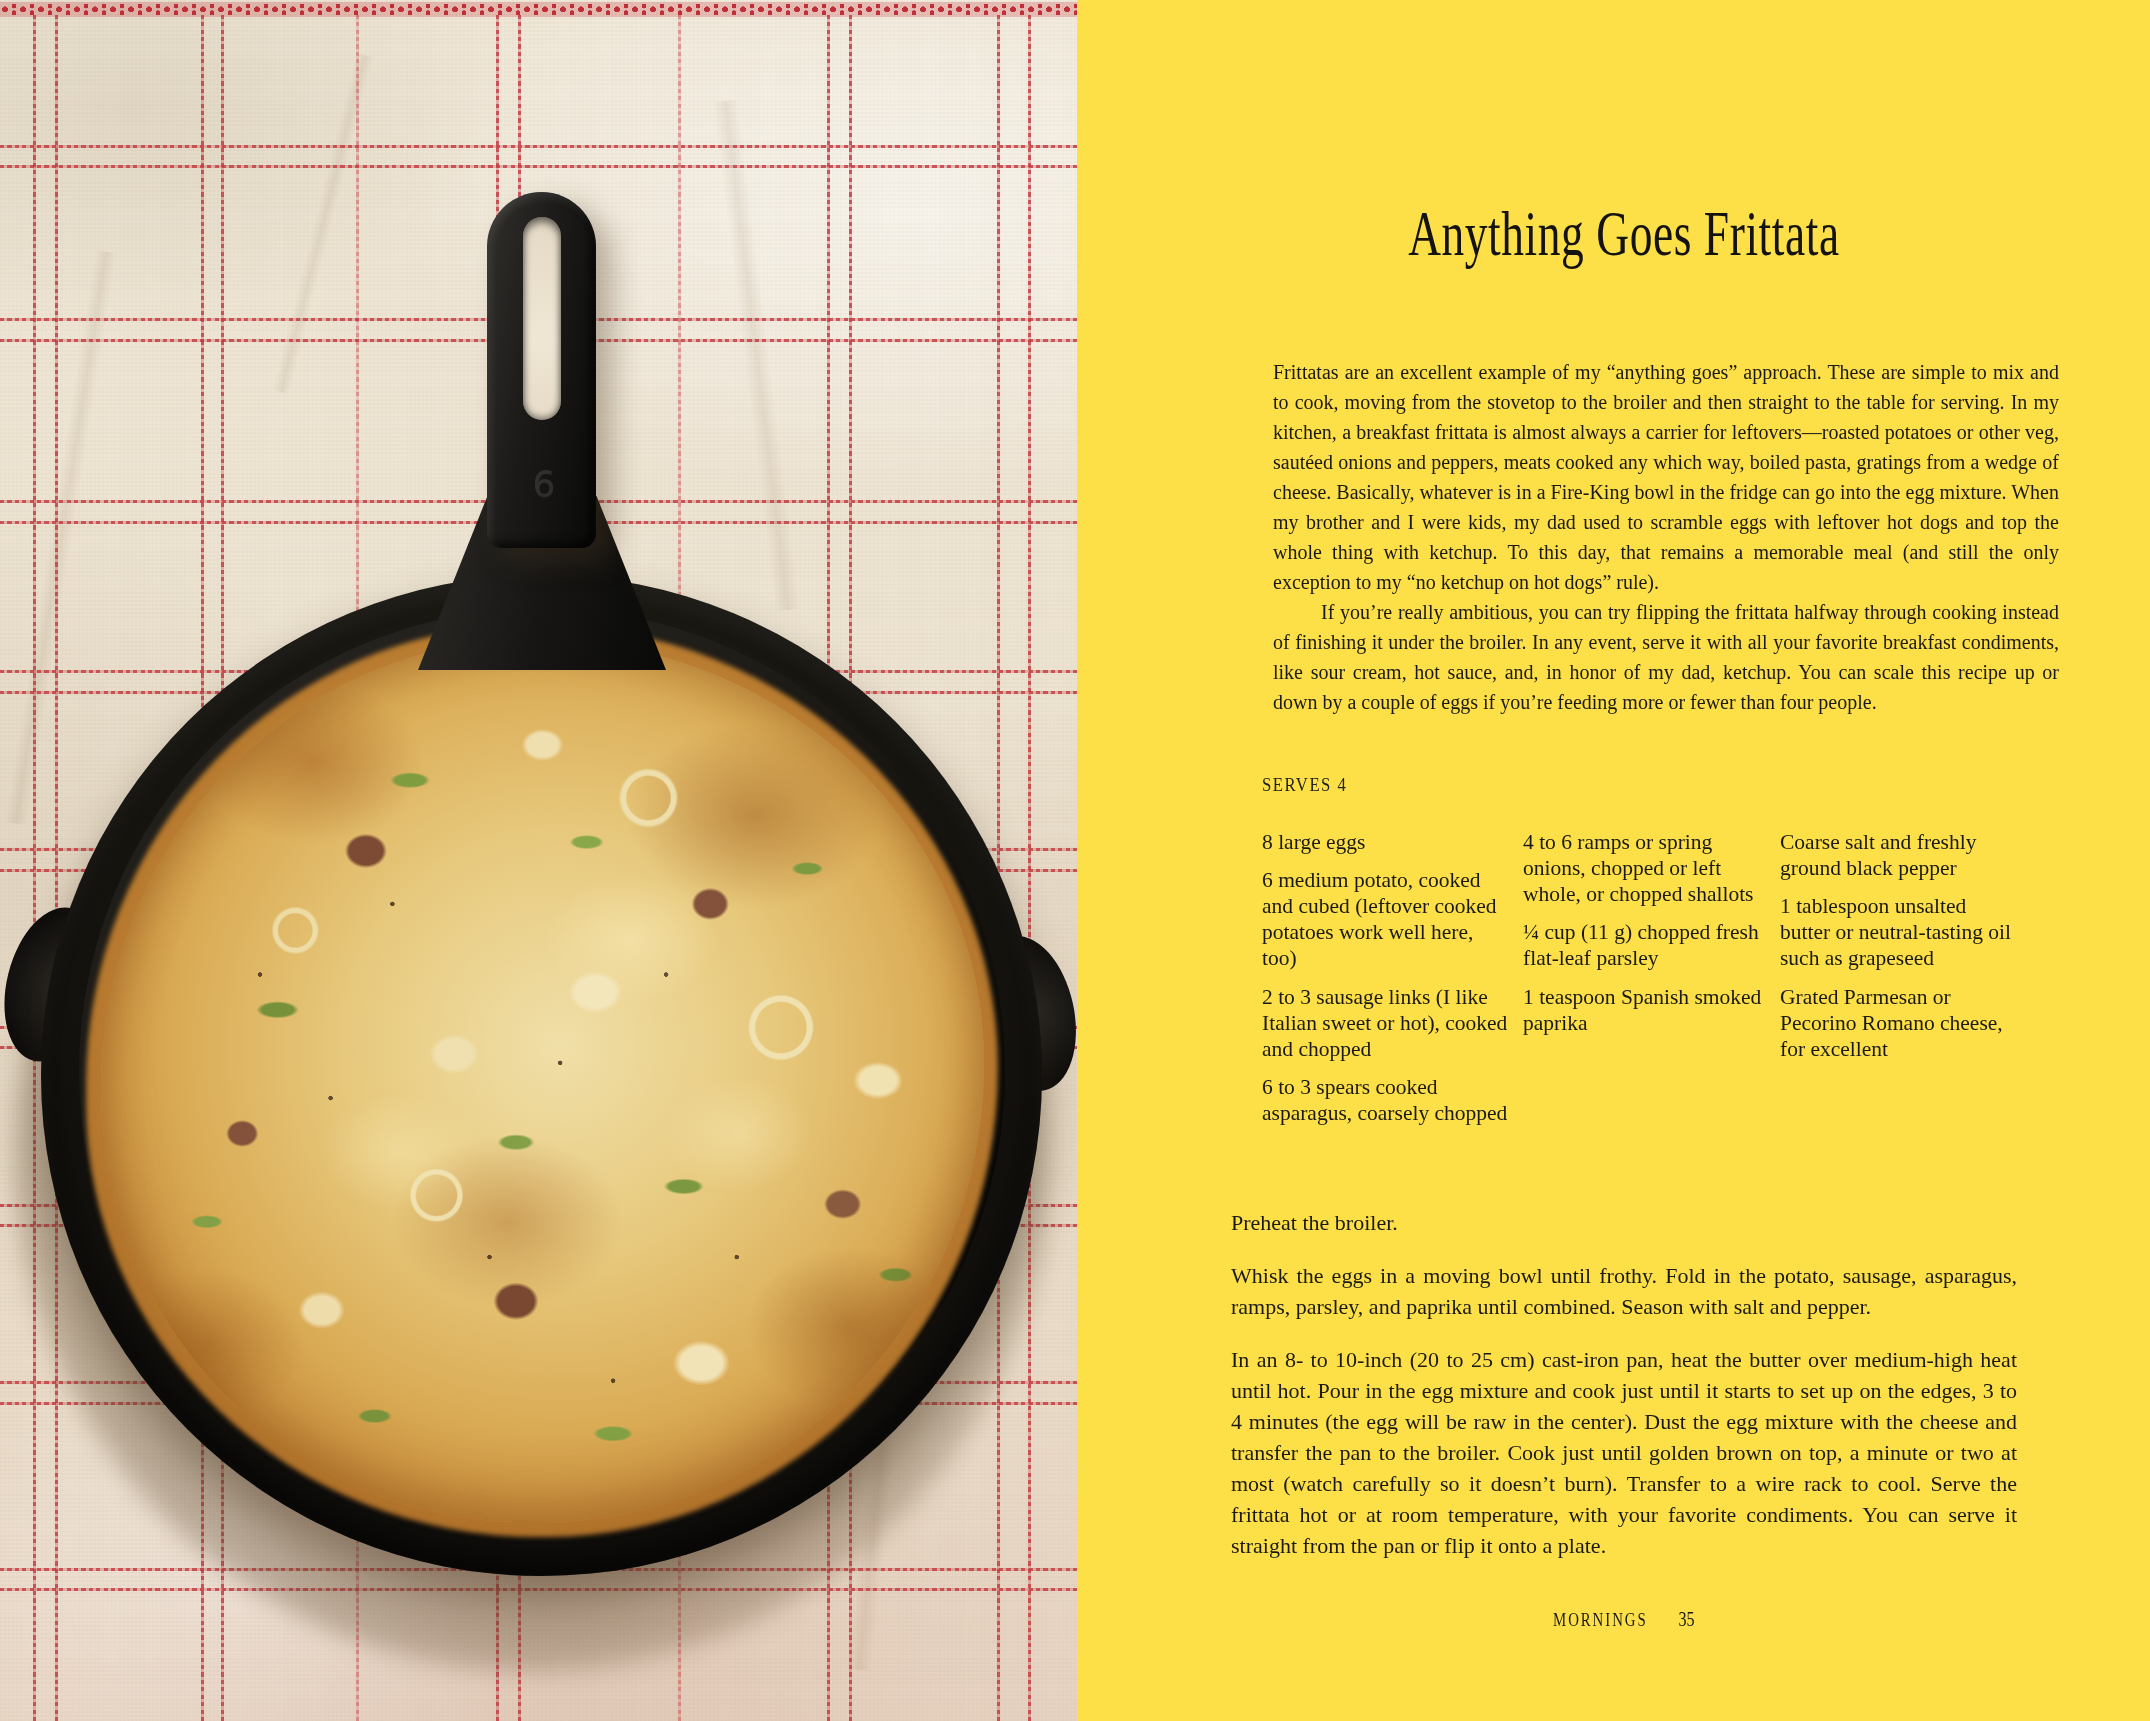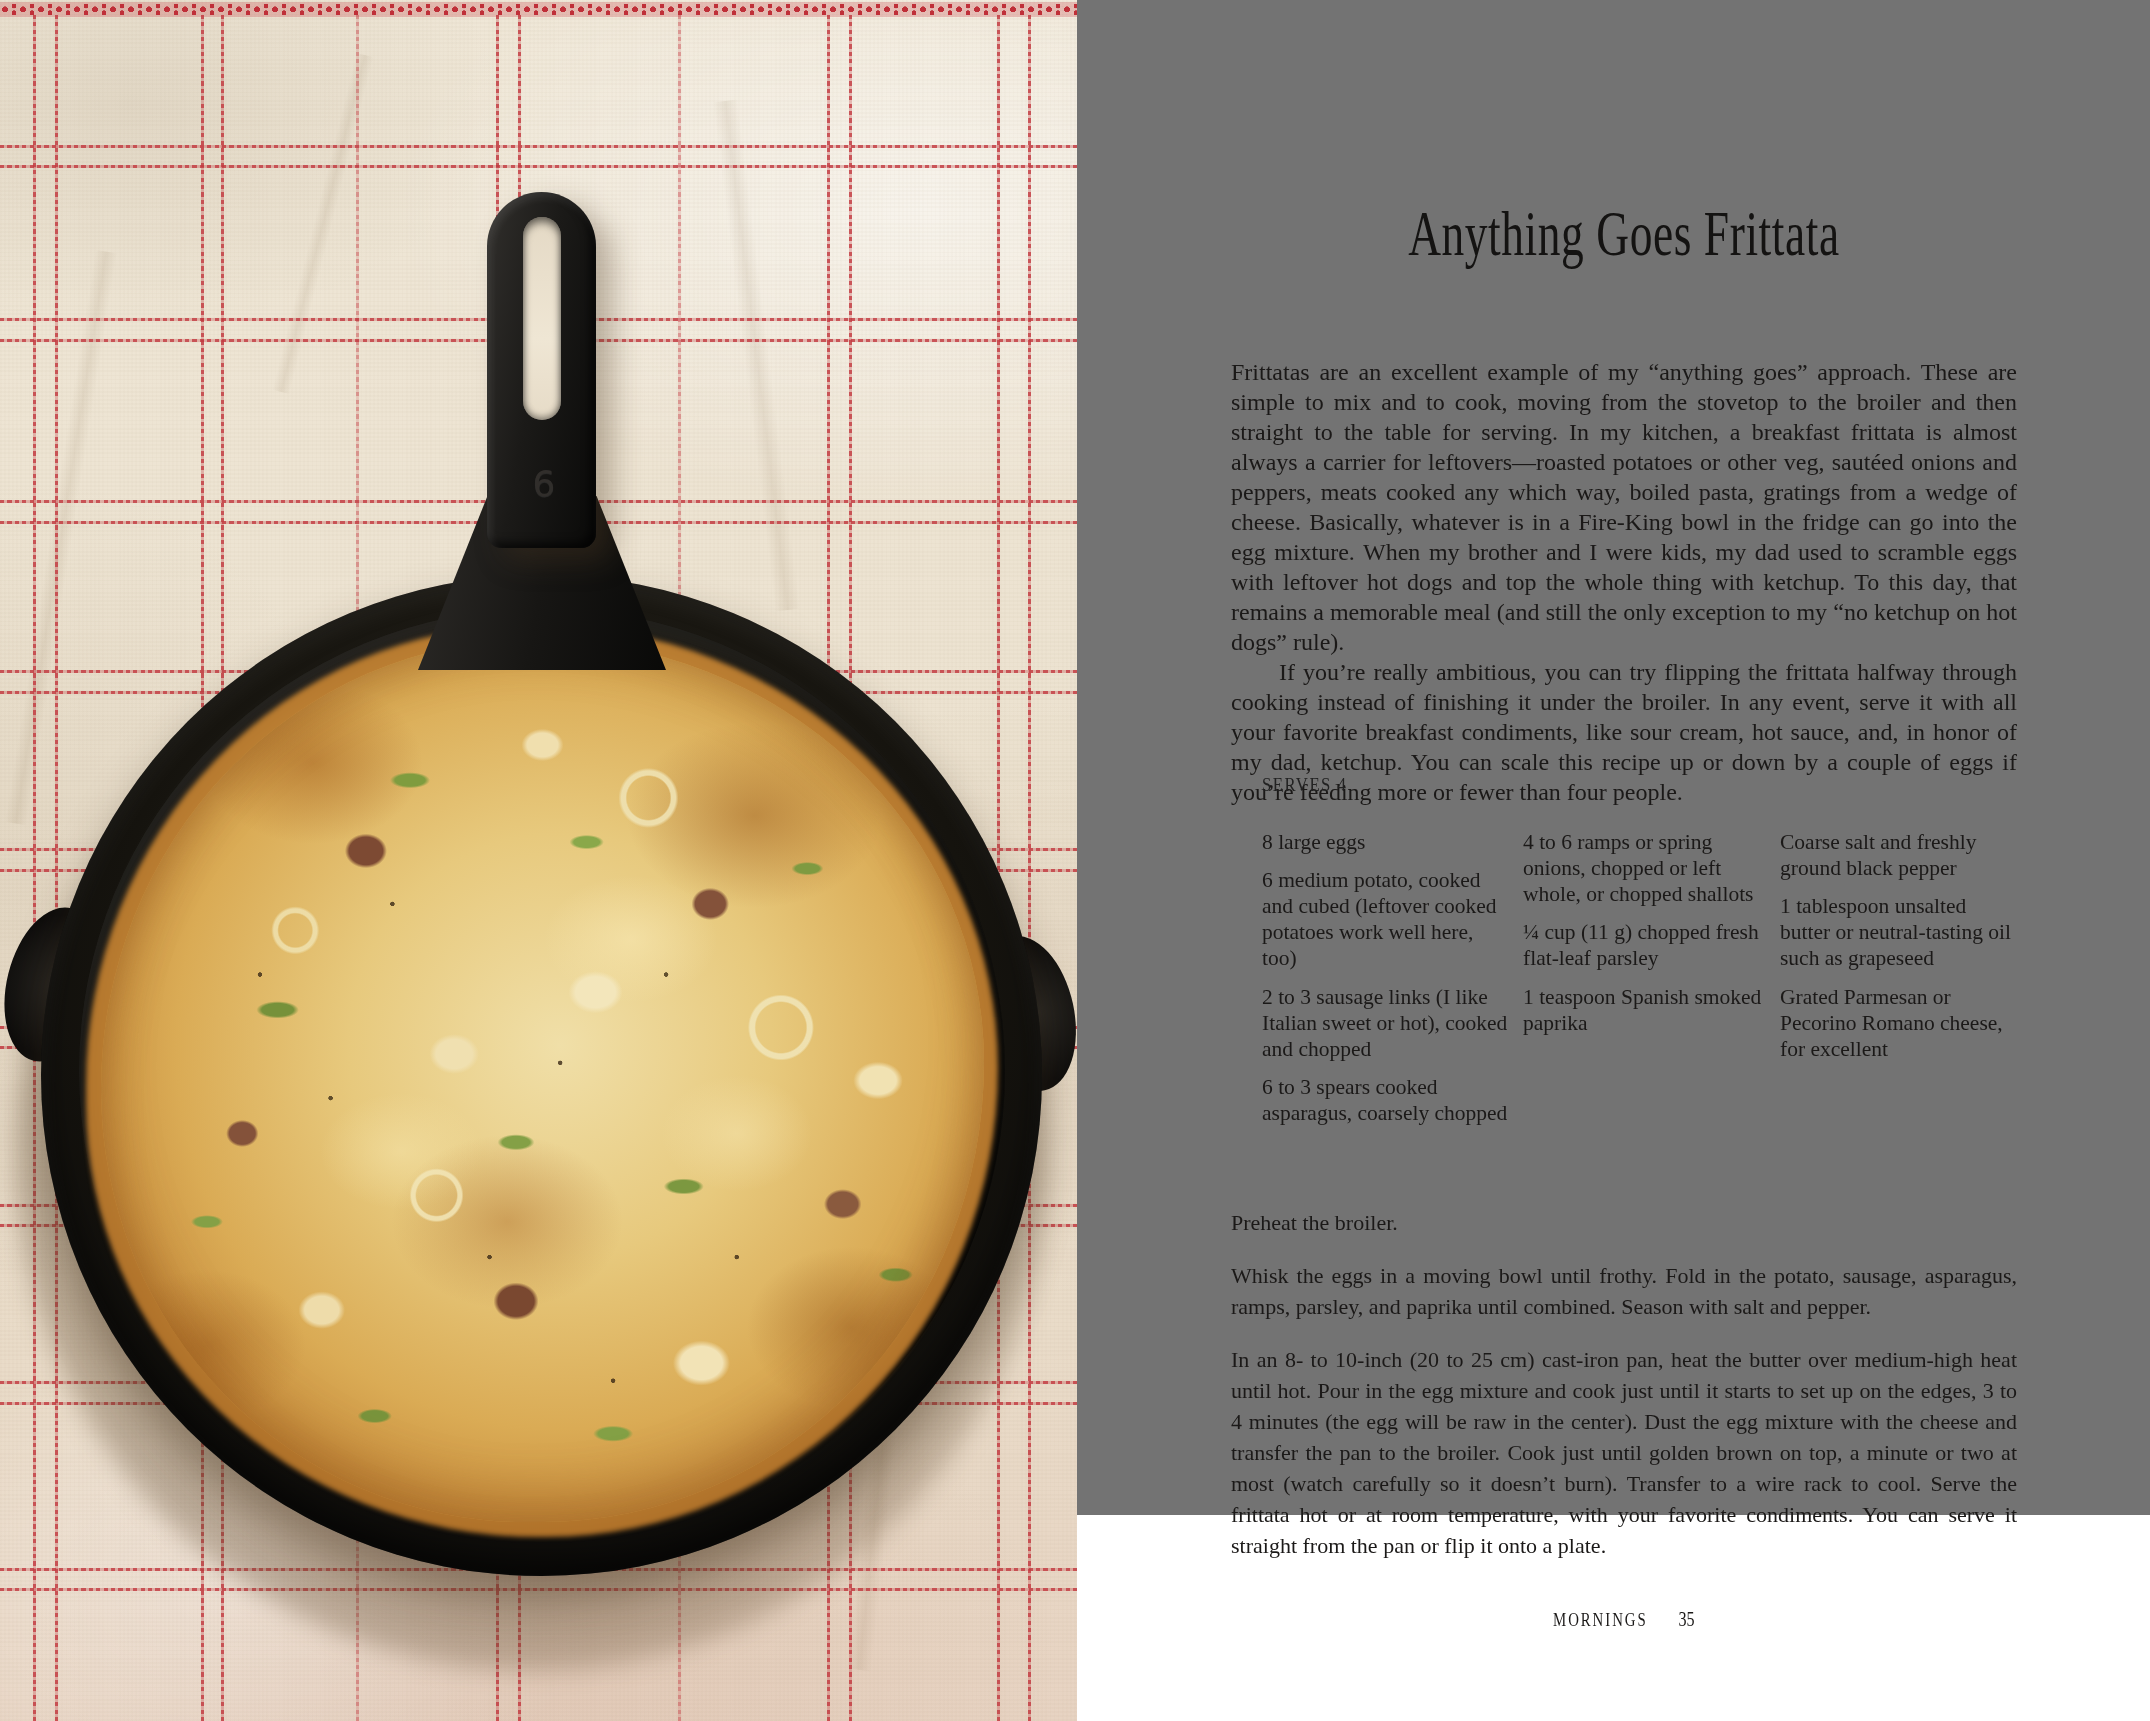--- a/index.html
+++ b/index.html
@@ -131,29 +131,29 @@
     clip-path:polygon(28% 0, 72% 0, 100% 100%, 86% 100%, 14% 100%, 0 100%);
     background:linear-gradient(100deg, #2c2a27 0%, #171614 50%, #090908 100%); }
   .handle-hole { position:absolute; left:523px; top:217px; width:38px; height:203px; border-radius:19px;
     background:linear-gradient(180deg, #e4d9c5, #efe6d4 60%, #e6dbc7);
     box-shadow: inset 0 5px 8.3px rgba(0,0,0,.55), inset 0 -3.3px 6.6px rgba(0,0,0,.35); }
   .handle-mark { position:absolute; left:519px; top:463px; width:50px; text-align:center;
     font-family:"DejaVu Sans", sans-serif; font-size:36px; color:#363330; opacity:.85;
     text-shadow:0 0.8px 0.8px rgba(255,255,255,.12); }
 
   
-  .text-page { position:absolute; left:1077px; top:0; width:1074px; height:1515px; background:#737373;
+  .text-page { position:absolute; left:1077px; top:0; width:1074px; height:1721px; background:#fde047;
                color:#1b1918; }
   .block { position:absolute; left:154px; width:786px; }
 
   .title { top:197px; text-align:center; }
   .title .squeeze { display:inline-block; transform:scaleX(.71); transform-origin:center;
     font-size:64px; font-weight:400; color:#141312; letter-spacing:0.8px; white-space:nowrap; }
 
-  .intro { top:357px; font-size:24px; line-height:30px; text-align:justify; }
+  .intro { top:357px; font-size:20px; line-height:30px; text-align:justify;margin-left:42px; }
   .intro p + p { text-indent:48px; }
 
   .serves { top:774px; left:185px; font-size:19px; letter-spacing:1.7px; color:#222; }
   .serves .squeeze { display:inline-block; transform:scaleX(.88); transform-origin:left; }
 
   .ingredients { top:829px; left:185px; width:754px; display:grid;
     grid-template-columns:247px 243px 237px; column-gap:14px; align-items:start;
     font-size:21.5px; line-height:26px; }
   .ingredients .col > div { margin-bottom:12.4px; }
 

